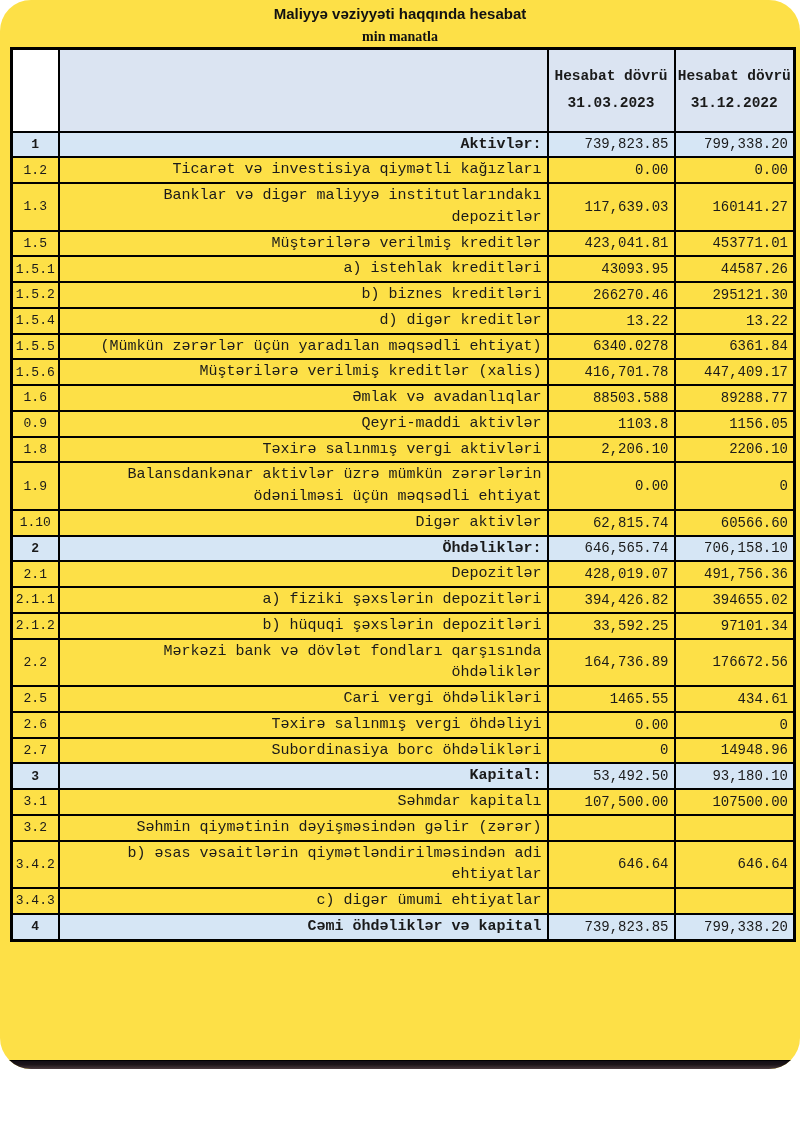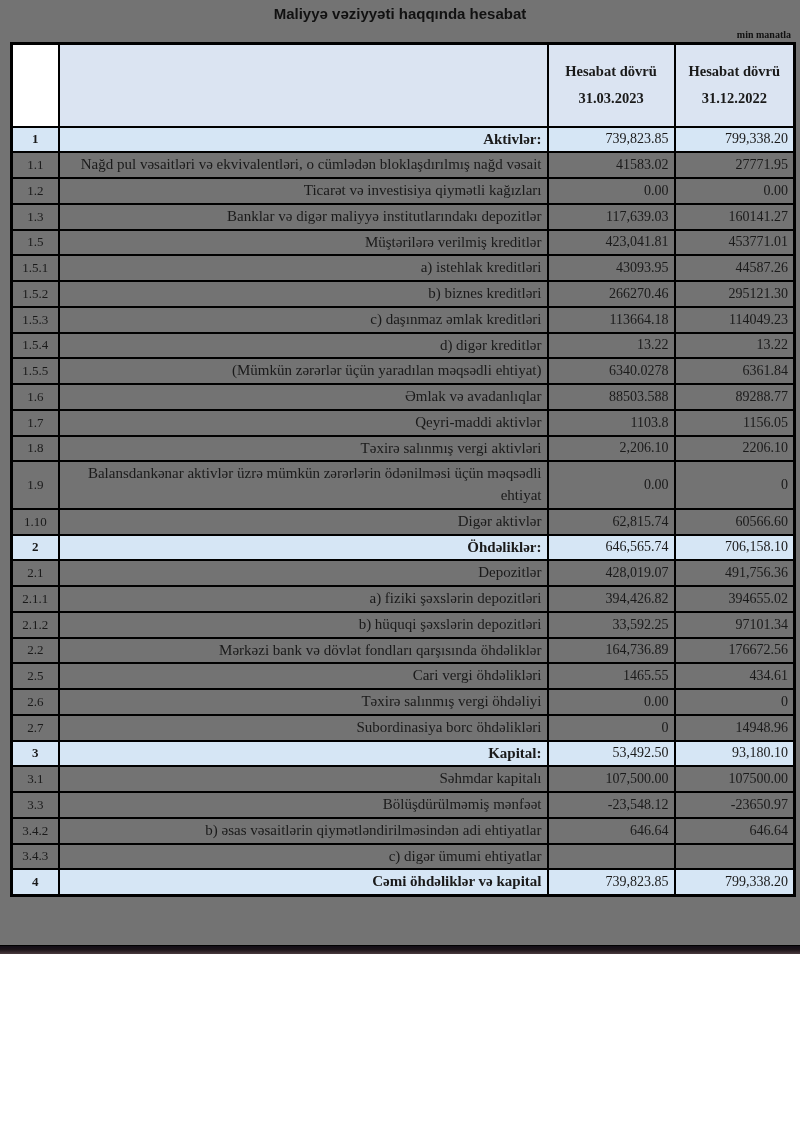--- a/index.html
+++ b/index.html
@@ -1,46 +1,47 @@
 <!DOCTYPE html>
 <html><head>
 <meta charset="utf-8">
 <style>
   * { margin: 0; padding: 0; box-sizing: border-box; }
   html, body { background: #ffffff; }
   .page {
     position: relative;
     width: 800px;
-    height: 954px;
-    background: #737373;
+    height: 1069px;
+    background: #fde047;
     overflow: hidden;
     font-family: "Liberation Serif", serif;
     color: #1a1a1a;
+    border-radius: 31px;
   }
   .doc-title {
     padding-top: 5px;
     text-align: center;
     font-family: "Liberation Sans", sans-serif;
     font-weight: bold;
     font-size: 15px;
     color: #111;
   }
   .unit-note {
-    text-align: right;
-    padding-right: 9px;
+    text-align: center;
     margin-top: 7px;
     font-weight: bold;
-    font-size: 10px;
+    font-size: 14px;
     color: #111;
   }
   table.fin {
     border-collapse: collapse;
     margin: 2px 7px 13px 10px;
     width: 783px;
     table-layout: fixed;
+    font-family: Liberation Mono, monospace;
   }
   table.fin td, table.fin th {
     border: 2px solid #000;
     vertical-align: middle;
     overflow: hidden;
   }
   table.fin { border: 3px solid #000; }
   tr.hdr { height: 83px; }
   tr.hdr th { background: #dbe4f2; font-size: 14.5px; font-weight: bold; text-align: center; line-height: 1.9; }
   tr.hdr th.corner { background: #ffffff; }
@@ -89,26 +90,20 @@
       </tr>
     </thead>
     <tbody id="rows">
         <tr class="section">
           <td class="num">1</td>
           <td class="label">Aktivlər:</td>
           <td class="val">739,823.85</td>
           <td class="val">799,338.20</td>
         </tr>
         <tr>
-          <td class="num">1.1</td>
-          <td class="label">Nağd pul vəsaitləri və  ekvivalentləri, o cümlədən bloklaşdırılmış nağd vəsait</td>
-          <td class="val">41583.02</td>
-          <td class="val">27771.95</td>
-        </tr>
-        <tr>
           <td class="num">1.2</td>
           <td class="label">Ticarət və investisiya qiymətli kağızları</td>
           <td class="val">0.00</td>
           <td class="val">0.00</td>
         </tr>
         <tr>
           <td class="num">1.3</td>
           <td class="label">Banklar və digər maliyyə institutlarındakı depozitlər</td>
           <td class="val">117,639.03</td>
           <td class="val">160141.27</td>
@@ -125,45 +120,45 @@
           <td class="val">43093.95</td>
           <td class="val">44587.26</td>
         </tr>
         <tr>
           <td class="num">1.5.2</td>
           <td class="label">b) biznes kreditləri</td>
           <td class="val">266270.46</td>
           <td class="val">295121.30</td>
         </tr>
         <tr>
-          <td class="num">1.5.3</td>
-          <td class="label">c) daşınmaz əmlak kreditləri</td>
-          <td class="val">113664.18</td>
-          <td class="val">114049.23</td>
-        </tr>
-        <tr>
           <td class="num">1.5.4</td>
           <td class="label">d) digər kreditlər</td>
           <td class="val">13.22</td>
           <td class="val">13.22</td>
         </tr>
         <tr>
           <td class="num">1.5.5</td>
           <td class="label">(Mümkün zərərlər üçün yaradılan məqsədli ehtiyat)</td>
           <td class="val">6340.0278</td>
           <td class="val">6361.84</td>
         </tr>
         <tr>
+          <td class="num">1.5.6</td>
+          <td class="label">Müştərilərə verilmiş kreditlər (xalis)</td>
+          <td class="val">416,701.78</td>
+          <td class="val">447,409.17</td>
+        </tr>
+        <tr>
           <td class="num">1.6</td>
           <td class="label">Əmlak və avadanlıqlar</td>
           <td class="val">88503.588</td>
           <td class="val">89288.77</td>
         </tr>
         <tr>
-          <td class="num">1.7</td>
+          <td class="num">0.9</td>
           <td class="label">Qeyri-maddi aktivlər</td>
           <td class="val">1103.8</td>
           <td class="val">1156.05</td>
         </tr>
         <tr>
           <td class="num">1.8</td>
           <td class="label">Təxirə salınmış vergi aktivləri</td>
           <td class="val">2,206.10</td>
           <td class="val">2206.10</td>
         </tr>
@@ -233,24 +228,24 @@
           <td class="val">53,492.50</td>
           <td class="val">93,180.10</td>
         </tr>
         <tr>
           <td class="num">3.1</td>
           <td class="label">Səhmdar kapitalı</td>
           <td class="val">107,500.00</td>
           <td class="val">107500.00</td>
         </tr>
         <tr>
-          <td class="num">3.3</td>
-          <td class="label">Bölüşdürülməmiş mənfəət</td>
-          <td class="val">-23,548.12</td>
-          <td class="val">-23650.97</td>
+          <td class="num">3.2</td>
+          <td class="label">Səhmin qiymətinin dəyişməsindən gəlir (zərər)</td>
+          <td class="val"></td>
+          <td class="val"></td>
         </tr>
         <tr>
           <td class="num">3.4.2</td>
           <td class="label">b) əsas vəsaitlərin qiymətləndirilməsindən adi ehtiyatlar</td>
           <td class="val">646.64</td>
           <td class="val">646.64</td>
         </tr>
         <tr>
           <td class="num">3.4.3</td>
           <td class="label">c) digər ümumi ehtiyatlar</td>

